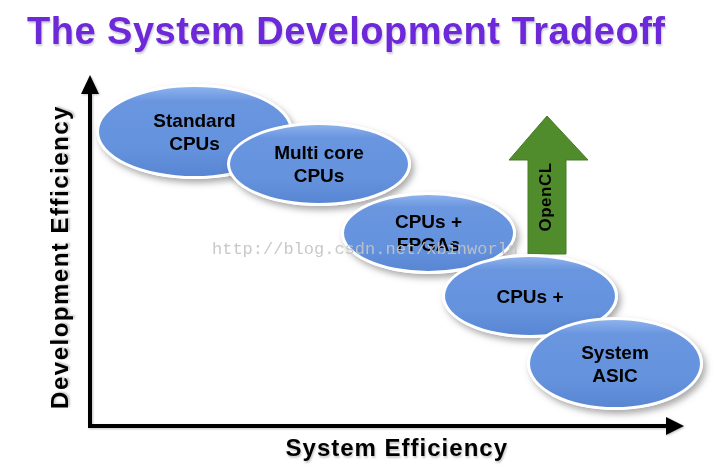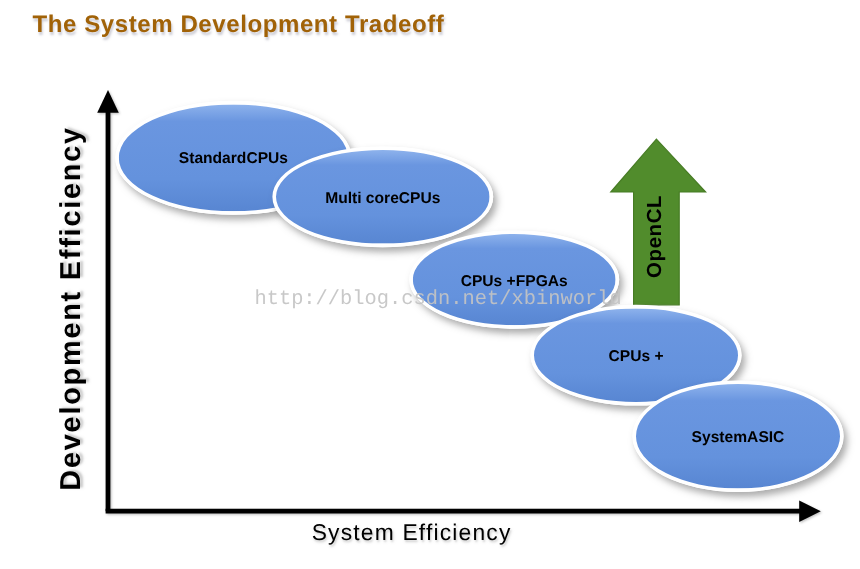--- a/index.html
+++ b/index.html
@@ -12,24 +12,24 @@
     position: relative;
     width: 717px;
     height: 474px;
     background: #ffffff;
     overflow: hidden;
   }
   .title {
     position: absolute;
     left: 27px;
     top: 10px;
-    font-size: 20px;
+    font-size: 38px;
     font-weight: bold;
     letter-spacing: 0.5px;
-    color: #a16207;
+    color: #6d28d9;
     text-shadow: 1px 2px 2px rgba(140,140,160,0.45);
     white-space: nowrap;
   }
   .axes-svg {
     position: absolute;
     left: 0; top: 0;
     z-index: 0;
     filter: drop-shadow(1px 1px 1px rgba(0,0,0,0.25));
   }
   .y-label {
@@ -46,41 +46,41 @@
     letter-spacing: 1.5px;
     color: #000;
     text-shadow: 1px 2px 2px rgba(150,150,150,0.5);
     z-index: 1;
   }
   .x-label {
     position: absolute;
     left: 178px;
     top: 434px;
     width: 330px;
-    text-align: center;
-    font-size: 19px;
-    font-weight: normal;
+    text-align: right;
+    font-size: 24px;
+    font-weight: bold;
     letter-spacing: 1px;
     color: #000;
     text-shadow: 1px 2px 2px rgba(150,150,150,0.5);
     z-index: 1;
   }
   .node {
     position: absolute;
     box-sizing: border-box;
     border: 3px solid #ffffff;
     border-radius: 50%;
     background: linear-gradient(180deg, #8db2ec 0%, #6a96e0 16%, #6492dd 70%, #5886d2 100%);
     box-shadow: 3px 4px 6px rgba(90,90,90,0.5);
     display: flex;
-    flex-direction: row;
+    flex-direction: column;
     align-items: center;
     justify-content: center;
     text-align: center;
-    font-size: 13px;
+    font-size: 19px;
     font-weight: bold;
     line-height: 23px;
     color: #000;
   }
   .node-1 { left: 96px;  top: 84px;  width: 197px; height: 95px; z-index: 1; }
   .node-2 { left: 227px; top: 122px; width: 184px; height: 84px; z-index: 2; }
   .node-3 { left: 341px; top: 192px; width: 175px; height: 82px; z-index: 3; }
   .node-4 { left: 442px; top: 254px; width: 176px; height: 84px; z-index: 5; }
   .node-5 { left: 527px; top: 317px; width: 176px; height: 93px; z-index: 6; }
   .opencl-svg {

